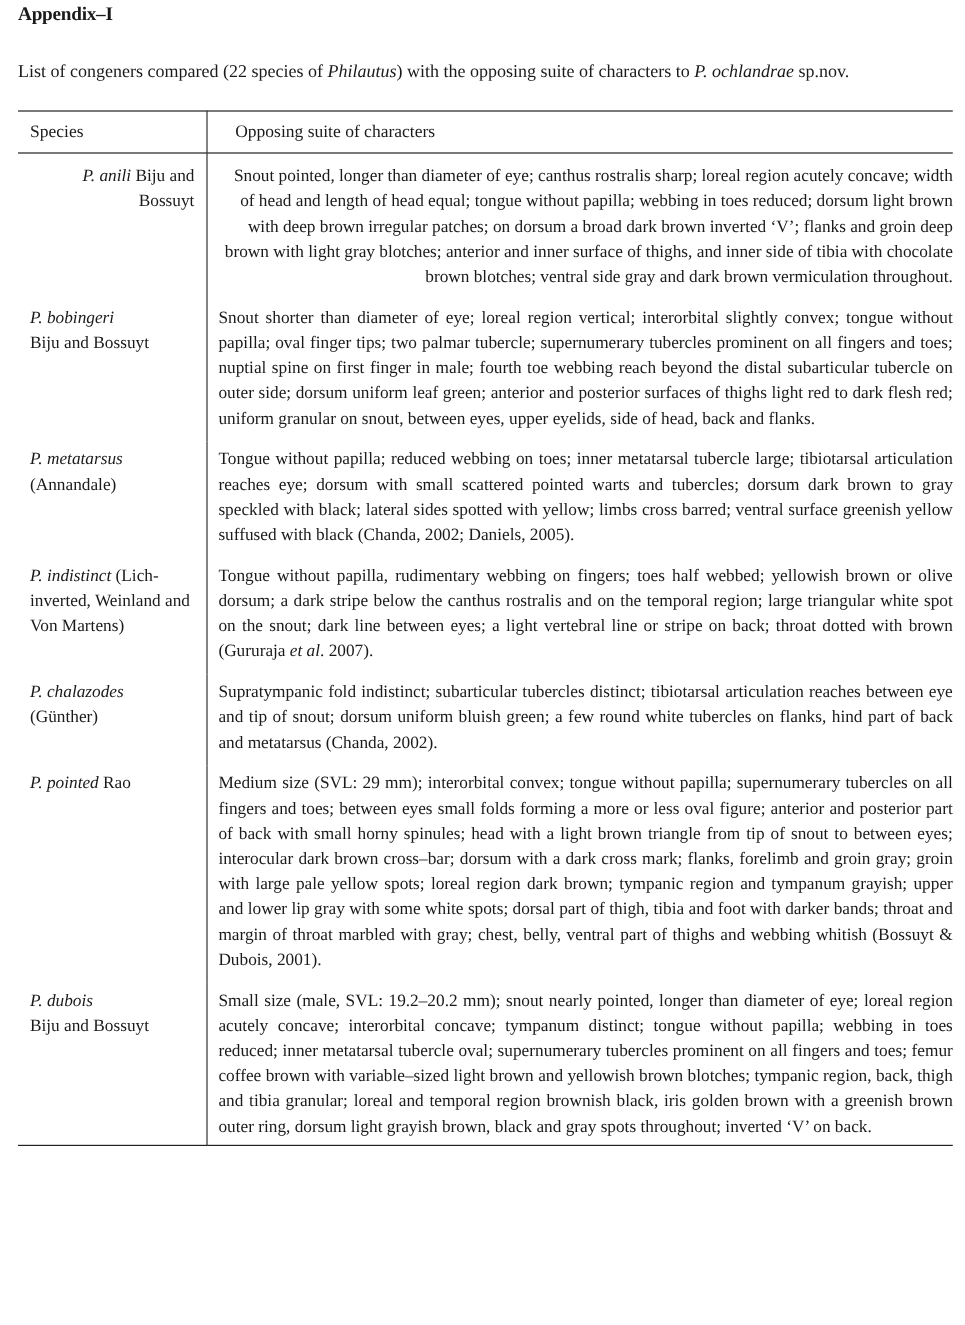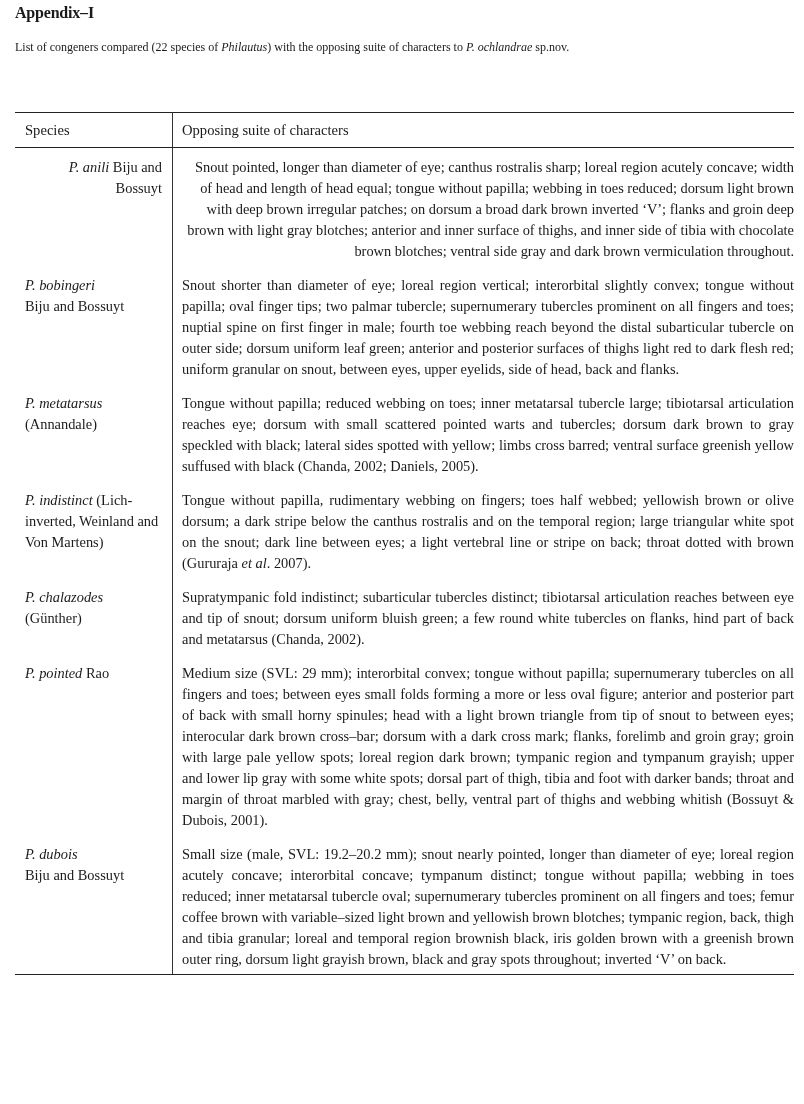--- a/index.html
+++ b/index.html
@@ -21,51 +21,50 @@
       top: 4px;
       font-size: 16px;
       font-weight: bold;
       margin: 0;
       letter-spacing: -0.2px;
       text-align: center;
     }
     .caption {
       position: absolute;
       left: 15px;
-      top: 40px;
-      font-size: 12px;
+      top: 52px;
+      font-size: 15px;
       margin: 0;
       white-space: nowrap;
     }
     .caption i { font-style: italic; }
     table.appendix {
       position: absolute;
       left: 15px;
       top: 92px;
       width: 779px;
       border-collapse: collapse;
       font-size: 14.4px;
       line-height: 21px;
-      margin-top: 20px;
     }
     table.appendix thead th {
       text-align: left;
       font-weight: normal;
       padding: 7px 10px 6px 10px;
       border-top: 1.5px solid #222;
       border-bottom: 1.5px solid #222;
       font-size: 14.6px;
     }
     table.appendix th.col-species,
     table.appendix td.species {
       width: 137px;
       border-right: 1px solid #333;
       vertical-align: top;
     }
-    table.appendix th.col-chars { padding-left: 9px; }
+    table.appendix th.col-chars { padding-left: 23px; }
     table.appendix td {
       vertical-align: top;
       padding: 0 10px;
     }
     table.appendix tbody tr td { padding-top: 5px; padding-bottom: 8px; }
     table.appendix tbody tr:first-child td { padding-top: 9px; text-align: right; }
     table.appendix tbody tr:last-child td {
       border-bottom: 1.5px solid #222;
       padding-bottom: 4px;
     }

